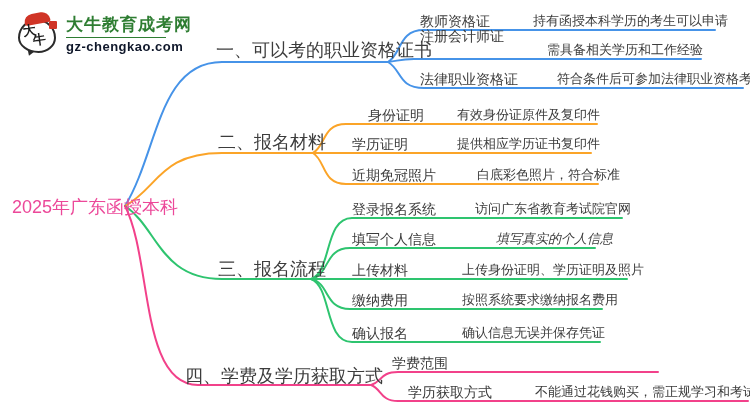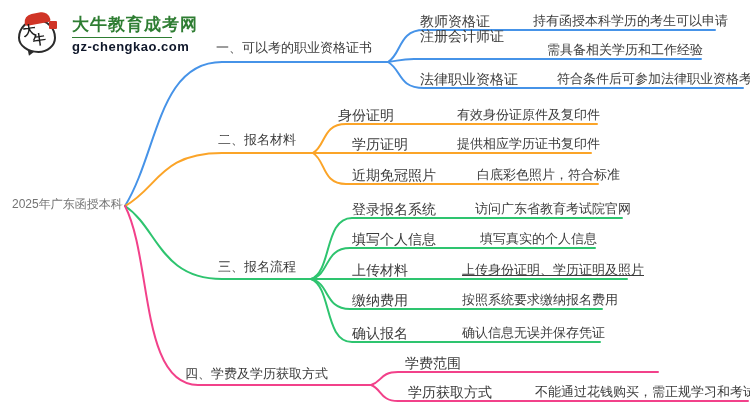--- a/index.html
+++ b/index.html
@@ -4,22 +4,22 @@
 <style>
   html,body{margin:0;padding:0;background:#fff;}
   .stage{
     position:relative;width:750px;height:410px;background:#ffffff;
     overflow:hidden;
     font-family:"Liberation Sans","DejaVu Sans",sans-serif;
     color:#3c3c3c;
   }
   .stage svg{position:absolute;left:0;top:0;}
   .txt{position:absolute;white-space:nowrap;line-height:1.2;}
-  .root-label{font-size:12px;color:#737373;}
-  .b-label{font-size:13px;color:#3c3c3c;}
+  .root-label{font-size:18px;color:#ec4899;}
+  .b-label{font-size:18px;color:#3c3c3c;}
   .leaf-label{font-size:14px;color:#3c3c3c;}
   .leaf-desc{font-size:13px;color:#3c3c3c;}
   
   .logo{position:absolute;left:16px;top:12px;display:flex;align-items:center;}
   .seal{position:relative;width:44px;height:42px;flex:0 0 auto;}
   .seal-bubble{
     position:absolute;left:2px;top:7px;width:34px;height:30px;
     background:#fff;border:2px solid #2b2b2b;
     border-radius:50% 50% 46% 54%/55% 55% 45% 45%;
   }
@@ -34,21 +34,21 @@
     transform:rotate(-10deg);
   }
   .seal-stamp{
     position:absolute;right:3px;top:9px;width:8px;height:8px;
     background:#d03426;border-radius:1px;
   }
   .seal-ch{position:absolute;font-size:13px;font-weight:bold;color:#1d1d1d;
     font-family:"DejaVu Serif","Liberation Serif",serif;}
   .seal-ch.c1{left:7px;top:10px;transform:rotate(-8deg);}
   .seal-ch.c2{left:17px;top:19px;transform:rotate(-8deg);}
-  .logo-txt{margin-left:12px;}
+  .logo-txt{margin-left:6px;}
   .logo-title{font-size:17px;font-weight:bold;color:#2e7d32;letter-spacing:1px;}
   .logo-rule{height:1px;background:#2e7d32;margin:1px 0 1px 0;width:100px;}
   .logo-url{font-size:13px;font-weight:bold;color:#0f172a;letter-spacing:0.5px;}
 </style>
 </head>
 <body>
 
 <div class="stage">
 
   <svg width="750" height="410" viewBox="0 0 750 410">
@@ -108,35 +108,35 @@
   <div class="txt b-label" style="left:218px;top:259px;">三、报名流程</div>
   <div class="txt b-label" style="left:185px;top:366px;">四、学费及学历获取方式</div>
 
   <div class="txt leaf-label" style="left:420px;top:13px;">教师资格证</div>
   <div class="txt leaf-desc" style="left:533px;top:13px;">持有函授本科学历的考生可以申请</div>
   <div class="txt leaf-label" style="left:420px;top:28px;">注册会计师证</div>
   <div class="txt leaf-label" style="left:420px;top:71px;">法律职业资格证</div>
   <div class="txt leaf-desc" style="left:547px;top:42px;">需具备相关学历和工作经验</div>
   <div class="txt leaf-desc" style="left:557px;top:71px;">符合条件后可参加法律职业资格考试</div>
 
-  <div class="txt leaf-label" style="left:338px;top:107px;">身份证明</div>
+  <div class="txt leaf-label" style="left:368px;top:107px;">身份证明</div>
   <div class="txt leaf-desc" style="left:457px;top:107px;">有效身份证原件及复印件</div>
   <div class="txt leaf-label" style="left:352px;top:136px;">学历证明</div>
   <div class="txt leaf-desc" style="left:457px;top:136px;">提供相应学历证书复印件</div>
   <div class="txt leaf-label" style="left:352px;top:167px;">近期免冠照片</div>
   <div class="txt leaf-desc" style="left:477px;top:167px;">白底彩色照片，符合标准</div>
 
   <div class="txt leaf-label" style="left:352px;top:201px;">登录报名系统</div>
   <div class="txt leaf-desc" style="left:475px;top:201px;">访问广东省教育考试院官网</div>
   <div class="txt leaf-label" style="left:352px;top:231px;">填写个人信息</div>
-  <div class="txt leaf-desc" style="left:480px;top:231px;">填写真实的个人信息</div>
+  <div class="txt leaf-desc" style="left:496px;top:231px;font-style:italic;">填写真实的个人信息</div>
   <div class="txt leaf-label" style="left:352px;top:262px;">上传材料</div>
-  <div class="txt leaf-desc" style="left:462px;top:262px;text-decoration:underline;">上传身份证明、学历证明及照片</div>
+  <div class="txt leaf-desc" style="left:462px;top:262px;">上传身份证明、学历证明及照片</div>
   <div class="txt leaf-label" style="left:352px;top:292px;">缴纳费用</div>
   <div class="txt leaf-desc" style="left:462px;top:292px;">按照系统要求缴纳报名费用</div>
   <div class="txt leaf-label" style="left:352px;top:325px;text-align:right;">确认报名</div>
   <div class="txt leaf-desc" style="left:462px;top:325px;">确认信息无误并保存凭证</div>
 
-  <div class="txt leaf-label" style="left:405px;top:355px;text-align:right;">学费范围</div>
+  <div class="txt leaf-label" style="left:392px;top:355px;text-align:right;">学费范围</div>
   <div class="txt leaf-label" style="left:408px;top:384px;">学历获取方式</div>
   <div class="txt leaf-desc" style="left:535px;top:384px;">不能通过花钱购买，需正规学习和考试</div>
 
 </div>
 
 </body></html>

